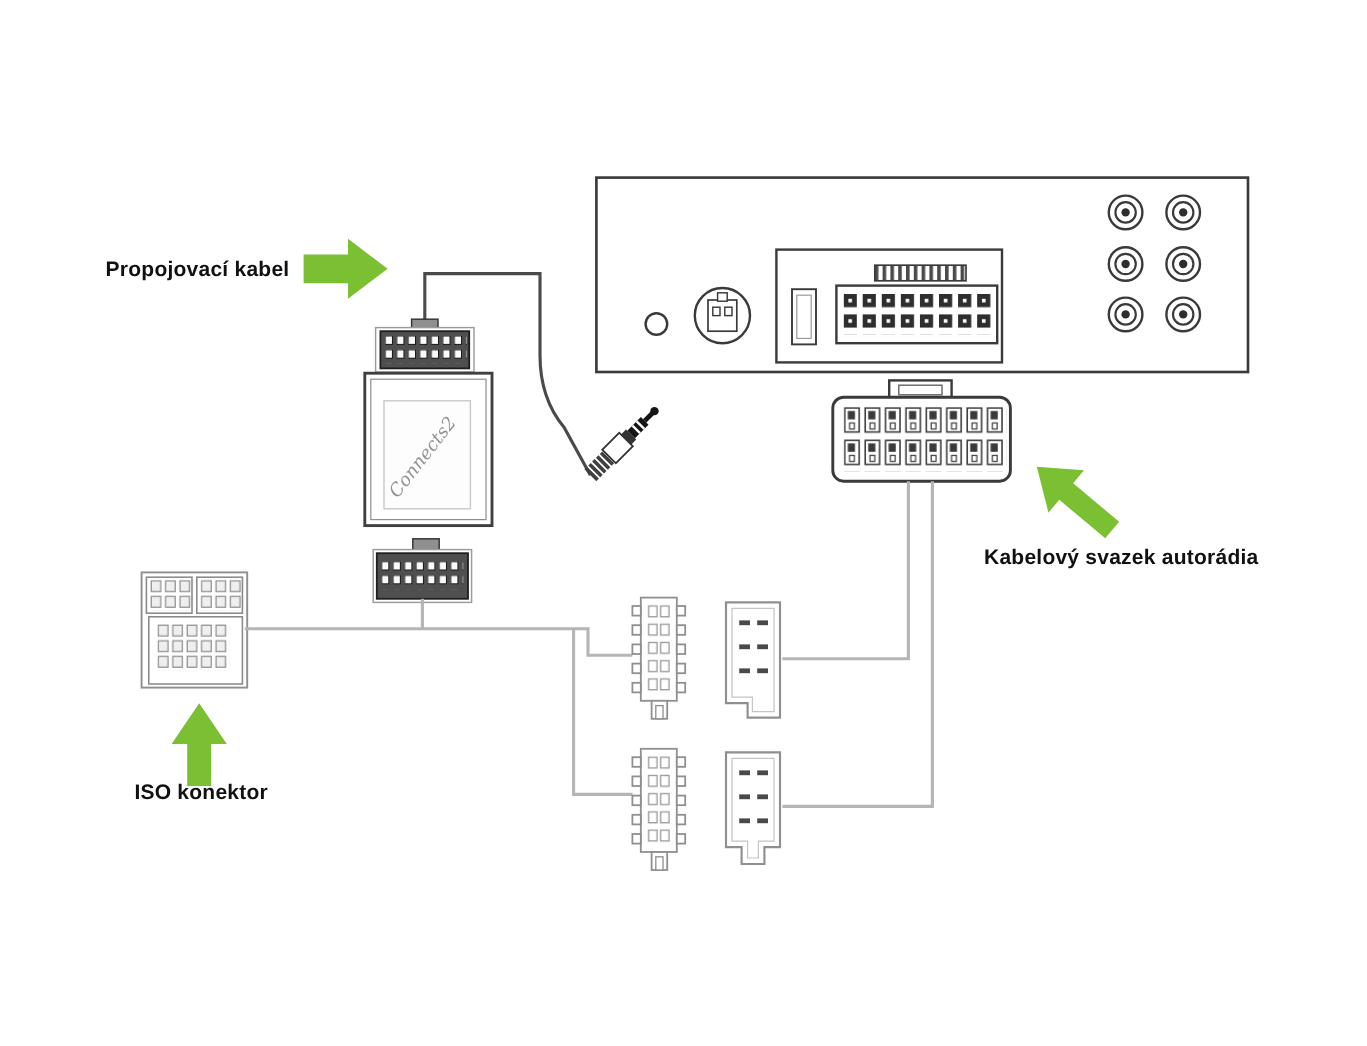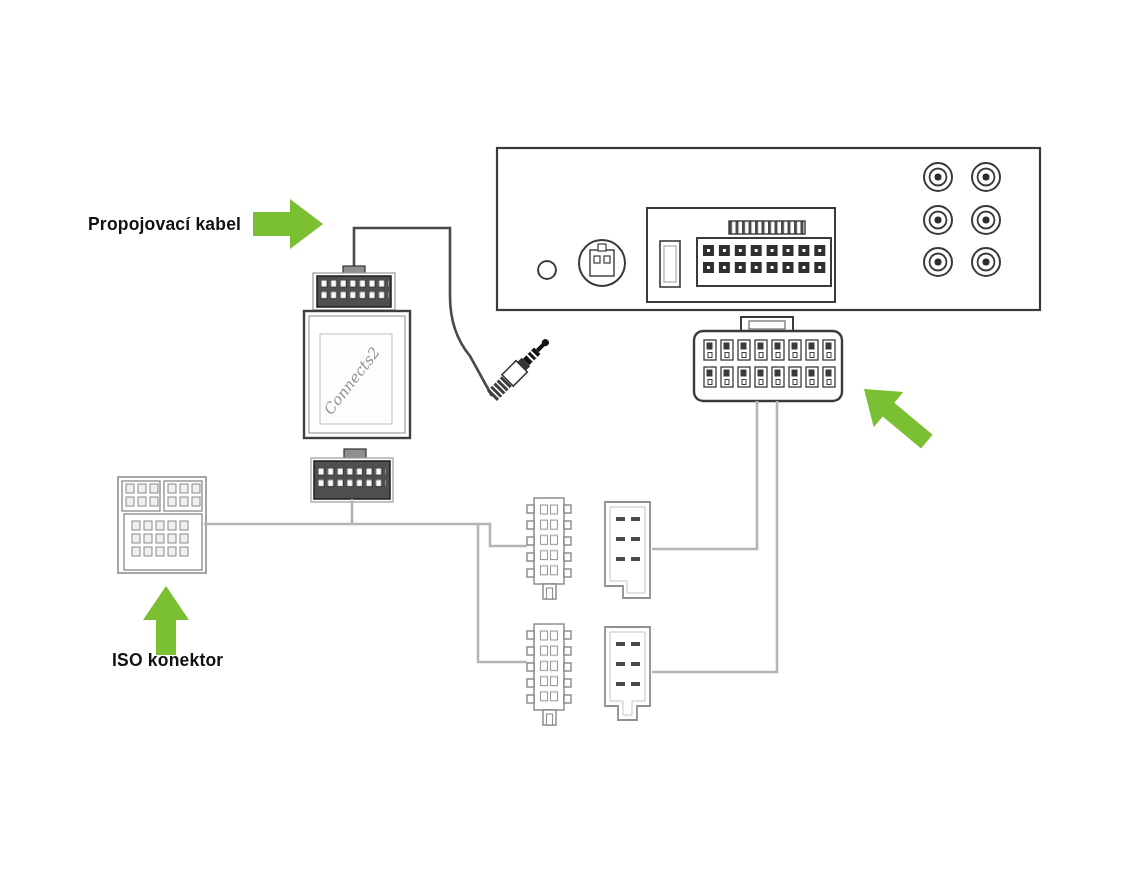--- a/index.html
+++ b/index.html
@@ -217,15 +217,16 @@
   </g>
 
   <polygon class="green-arrow" points="253,212 290,212 290,199 323,224 290,249 290,236 253,236"></polygon>
   <g transform="translate(864,389) rotate(40)">
     <polygon class="green-arrow" points="0,0 32,-23 32,-9 82,-9 82,9 32,9 32,23"></polygon>
   </g>
   <polygon class="green-arrow" points="166,586 143,620 156,620 156,655 176,655 176,620 189,620"></polygon>
 </svg>
 
 <div class="lbl" style="left:88px;top:214px;">Propojovací kabel</div>
+<div class="lbl" style="left:820px;top:454px;">Kabelový svazek autorádia</div>
 <div class="lbl" style="left:112px;top:650px;">ISO konektor</div>
 
 </div>
 
 </body></html>

